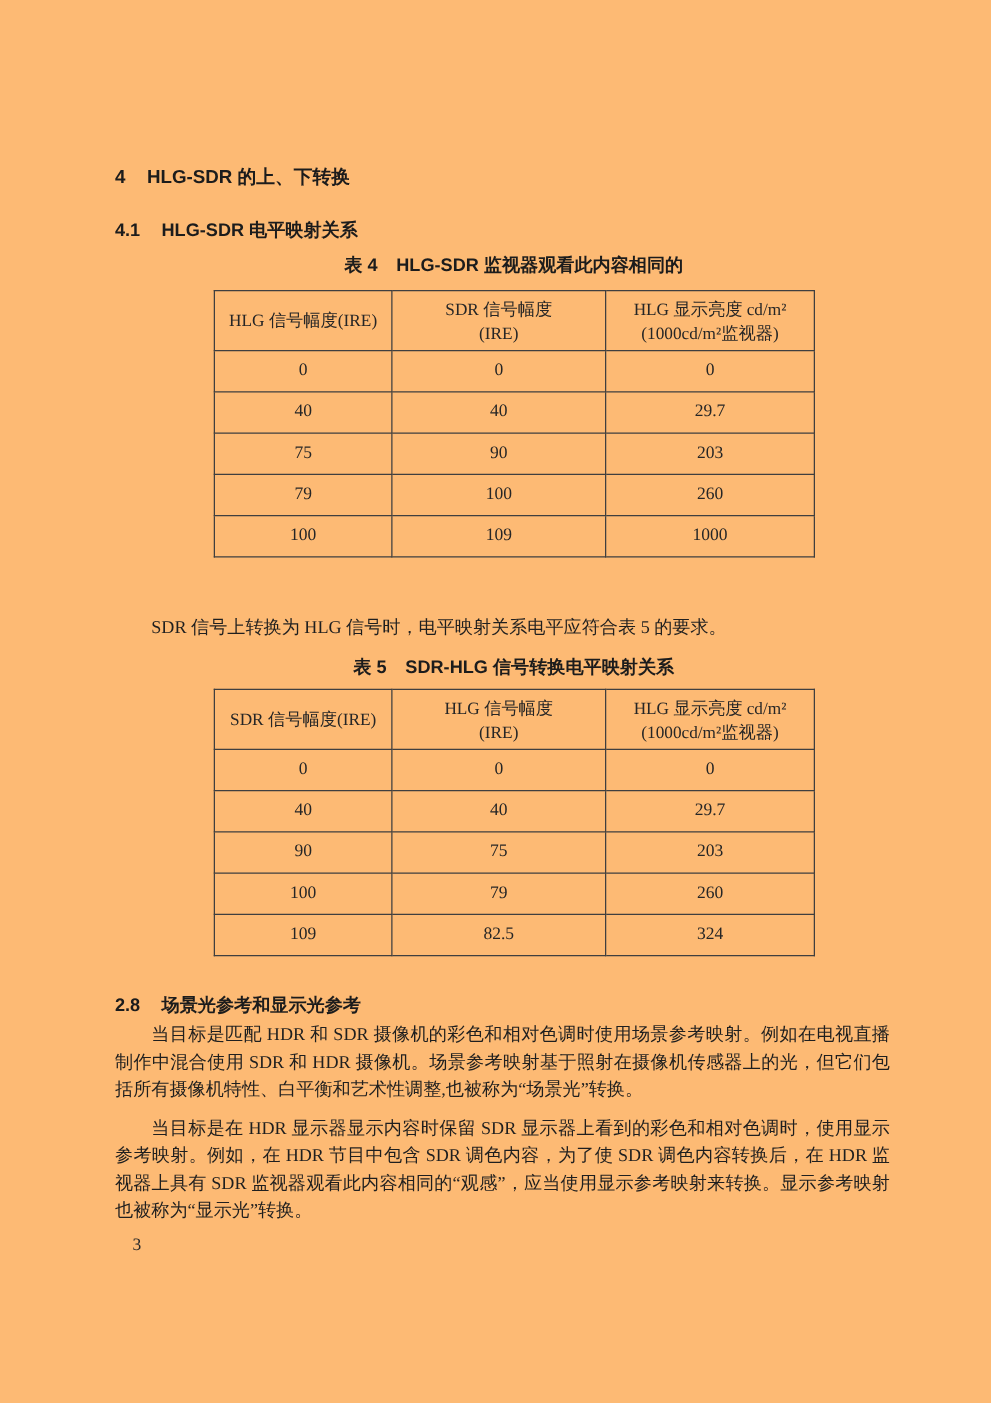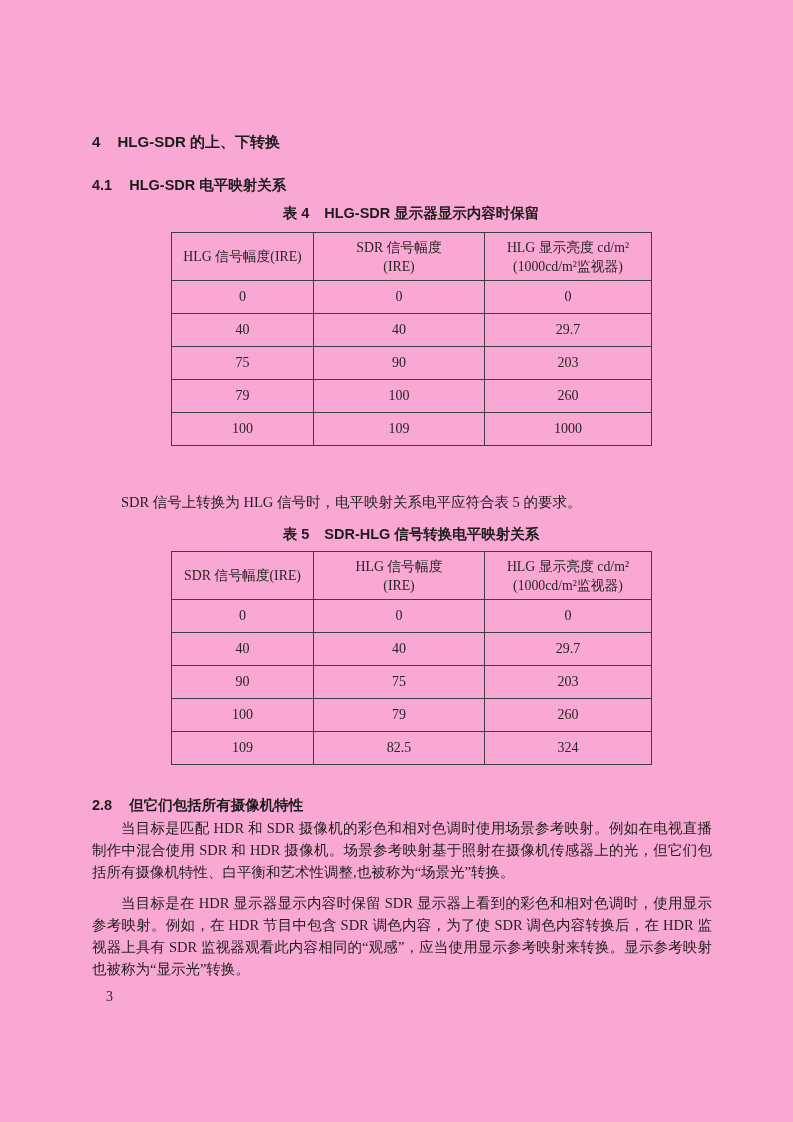--- a/index.html
+++ b/index.html
@@ -2,21 +2,21 @@
 <html><head>
 <meta charset="utf-8">
 <style>
   * { box-sizing: border-box; }
   html, body { margin: 0; padding: 0; background: #e8e8e8; }
   .page {
     position: relative;
     width: 793px;
     height: 1122px;
     margin: 0 auto;
-    background: #f9a8d4;
+    background: #fdba74;
     color: #1f1f1f;
     font-family: "Liberation Serif", serif;
     overflow: hidden;
   }
   .content {
     padding: 133px 81px 0 92px;
   }
   .sec-heading {
     margin: 0;
     font-family: "Liberation Sans", sans-serif;
@@ -106,21 +106,21 @@
 
     <h2 class="sec-heading h-41">
       <span class="sec-num">4.1</span>
       <span>HLG-SDR 电平映射关系</span>
     </h2>
 
 
     <div class="table-block tb4">
       <div class="table-caption cap4">
         <span class="cap-label">表 4</span>
-        <span>HLG-SDR 显示器显示内容时保留</span>
+        <span>HLG-SDR 监视器观看此内容相同的</span>
       </div>
       <table class="data-table">
         <colgroup>
             <col class="c1">
             <col class="c2">
             <col class="c3">
           </colgroup>
         <thead>
           <tr>
             <th>HLG 信号幅度(IRE)</th>
@@ -215,21 +215,21 @@
             <td>109</td>
             <td>82.5</td>
             <td>324</td>
           </tr>
         </tbody>
       </table>
     </div>
 
     <h2 class="sec-heading h-42">
       <span class="sec-num">2.8</span>
-      <span>但它们包括所有摄像机特性</span>
+      <span>场景光参考和显示光参考</span>
     </h2>
 
     <p class="body-para p-scene">当目标是匹配 HDR 和 SDR 摄像机的彩色和相对色调时使用场景参考映射。例如在电视直播制作中混合使用 SDR 和 HDR 摄像机。场景参考映射基于照射在摄像机传感器上的光，但它们包括所有摄像机特性、白平衡和艺术性调整,也被称为“场景光”转换。</p>
     <p class="body-para p-display">当目标是在 HDR 显示器显示内容时保留 SDR 显示器上看到的彩色和相对色调时，使用显示参考映射。例如，在 HDR 节目中包含 SDR 调色内容，为了使 SDR 调色内容转换后，在 HDR 监视器上具有 SDR 监视器观看此内容相同的“观感”，应当使用显示参考映射来转换。显示参考映射也被称为“显示光”转换。</p>
 
     <p class="page-number">3</p>
 
   </div>
 </div>
 

